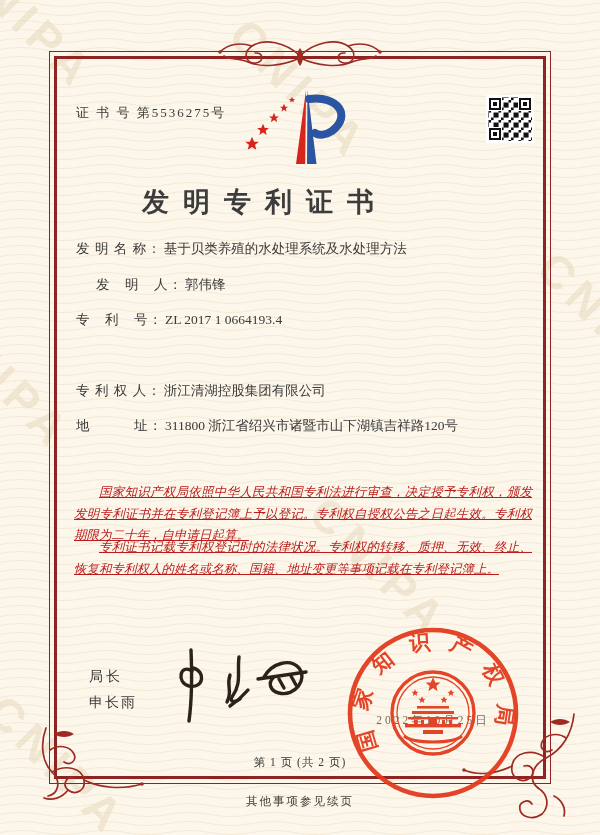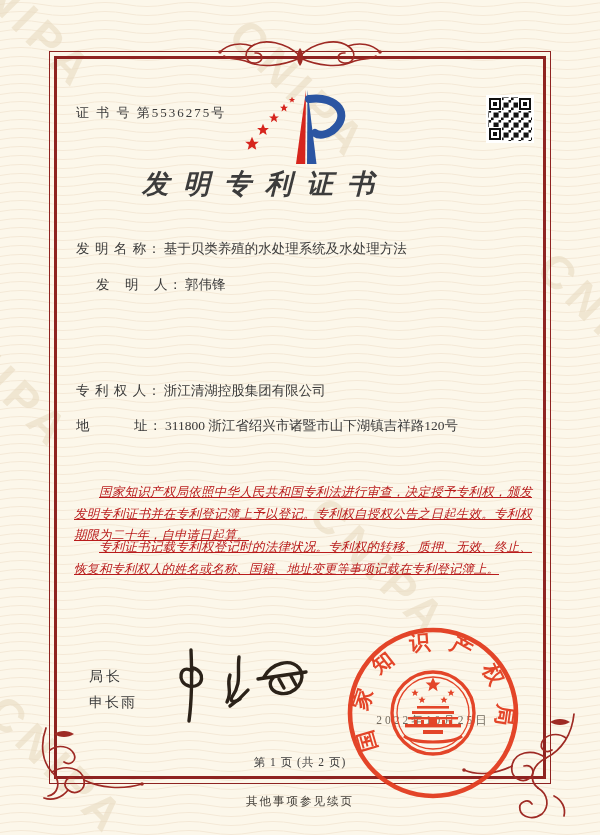--- a/index.html
+++ b/index.html
@@ -17,22 +17,22 @@
     font-weight:bold;font-size:46px;letter-spacing:7px;color:#e9dcc3;opacity:.62;
     transform:rotate(45deg);z-index:1;white-space:nowrap;user-select:none;
   }
   
   .frame-thin{position:absolute;left:49px;top:51px;width:502px;height:733px;
     border:1.5px solid #8e2321;box-sizing:border-box;z-index:2;}
   .frame-thick{position:absolute;left:54px;top:56px;width:492px;height:723px;
     border:3px solid #8e2321;box-sizing:border-box;z-index:2;}
   
   .cert-no{position:absolute;left:76px;top:104px;font-size:13px;letter-spacing:2px;z-index:4;}
-  .title{position:absolute;left:0;top:166px;width:516px;text-align:center;
-    font-size:27px;font-weight:600;letter-spacing:14px;text-indent:14px;color:#3c3c3c;z-index:4;font-style:italic;}
+  .title{position:absolute;left:0;top:184px;width:516px;text-align:center;
+    font-size:27px;font-weight:600;letter-spacing:14px;text-indent:14px;color:#3c3c3c;z-index:4;}
   .row{position:absolute;left:76px;font-size:13.5px;z-index:4;white-space:nowrap;}
   .row .lbl{letter-spacing:1px;}
   .row .val{margin-left:2px;}
   .grant-right{margin-left:58px;}
   .para{position:absolute;left:74px;width:458px;font-size:12.5px;line-height:1.72;
     text-indent:2em;font-style:italic;color:#b91c1c;z-index:4;text-align:justify;text-decoration:underline;}
   .sig-title{position:absolute;left:89px;top:668px;font-size:14px;letter-spacing:3px;z-index:4;}
   .sig-name{position:absolute;left:89px;top:694px;font-size:14px;letter-spacing:2px;z-index:4;}
   .page-no{position:absolute;left:0;top:755px;width:600px;text-align:center;font-size:11.5px;
     letter-spacing:1px;z-index:4;}
@@ -159,20 +159,23 @@
     </g>
   </svg>
 
   <div class="title">发明专利证书</div>
 
   <div class="row" style="top:240px;">
     <span class="lbl">发 明 名 称：</span><span class="val">基于贝类养殖的水处理系统及水处理方法</span>
   </div>
   <div class="row" style="top:276px;margin-left:20px;">
     <span class="lbl">发　明　人：</span><span class="val">郭伟锋</span>
+  </div>
+  <div class="row" style="top:311px;">
+    <span class="lbl">专　利　号：</span><span class="val">ZL 2017 1 0664193.4</span>
   </div>
   <div class="row" style="top:382px;">
     <span class="lbl">专 利 权 人：</span><span class="val">浙江清湖控股集团有限公司</span>
   </div>
   <div class="row" style="top:417px;">
     <span class="lbl">地　　　址：</span><span class="val">311800 浙江省绍兴市诸暨市山下湖镇吉祥路120号</span>
   </div>
 
   <div class="para" style="top:482px;">国家知识产权局依照中华人民共和国专利法进行审查，决定授予专利权，颁发发明专利证书并在专利登记簿上予以登记。专利权自授权公告之日起生效。专利权期限为二十年，自申请日起算。</div>
   <div class="para" style="top:537px;">专利证书记载专利权登记时的法律状况。专利权的转移、质押、无效、终止、恢复和专利权人的姓名或名称、国籍、地址变更等事项记载在专利登记簿上。</div>

